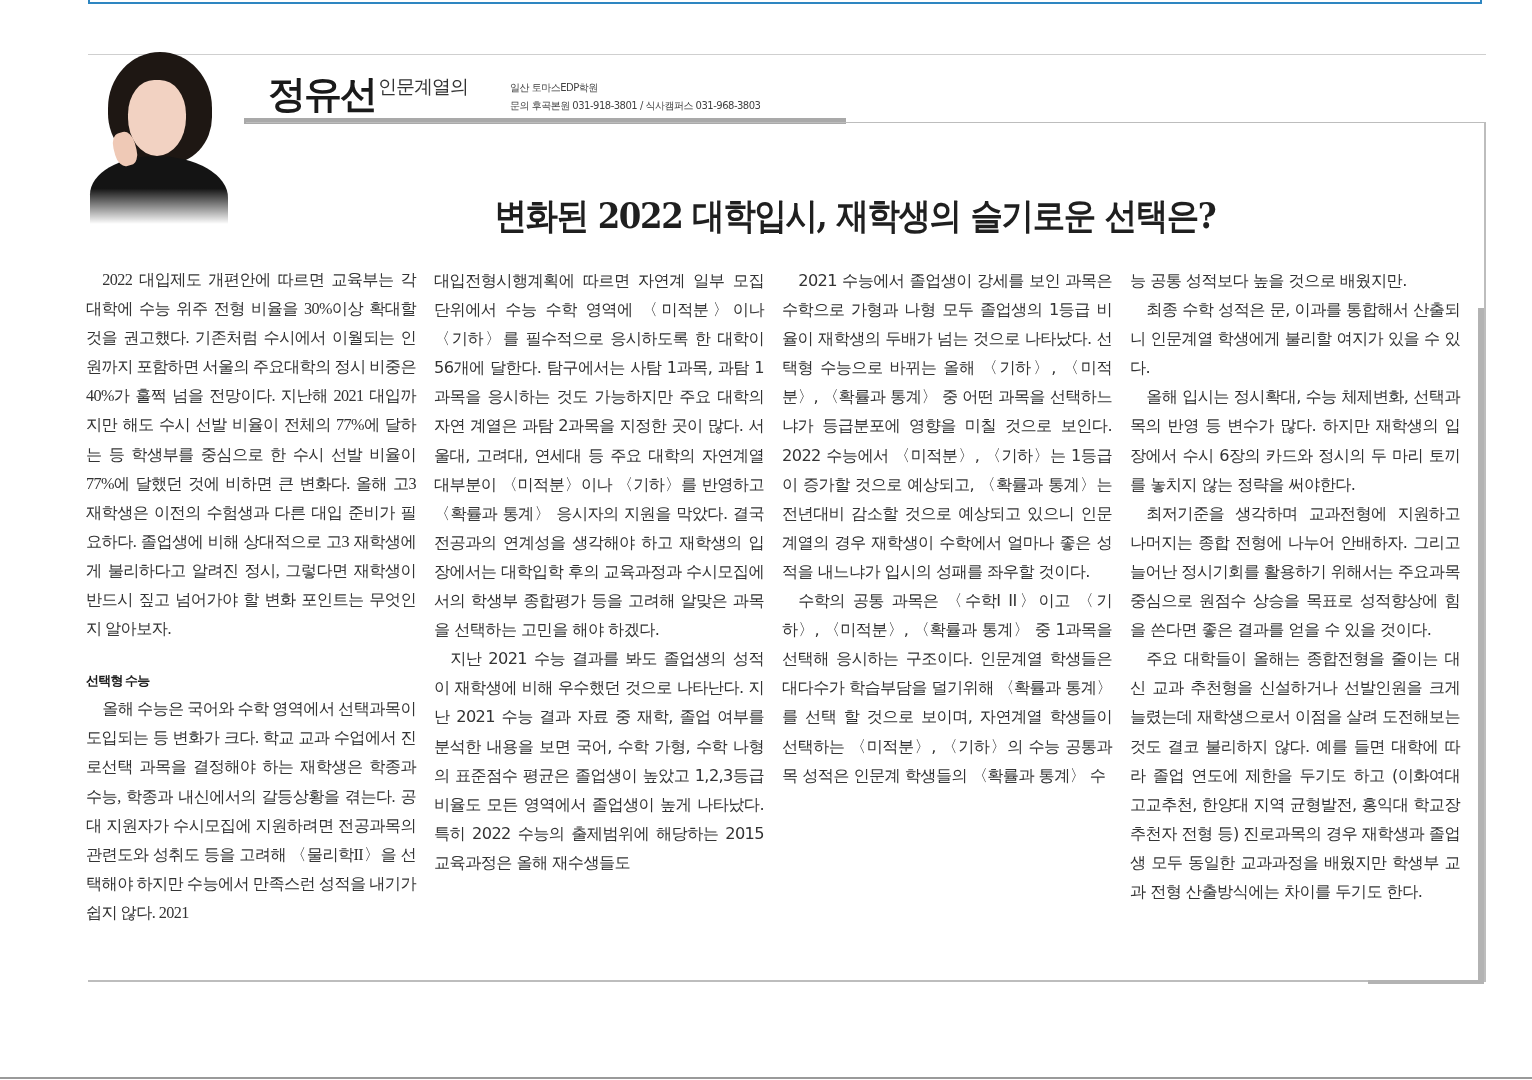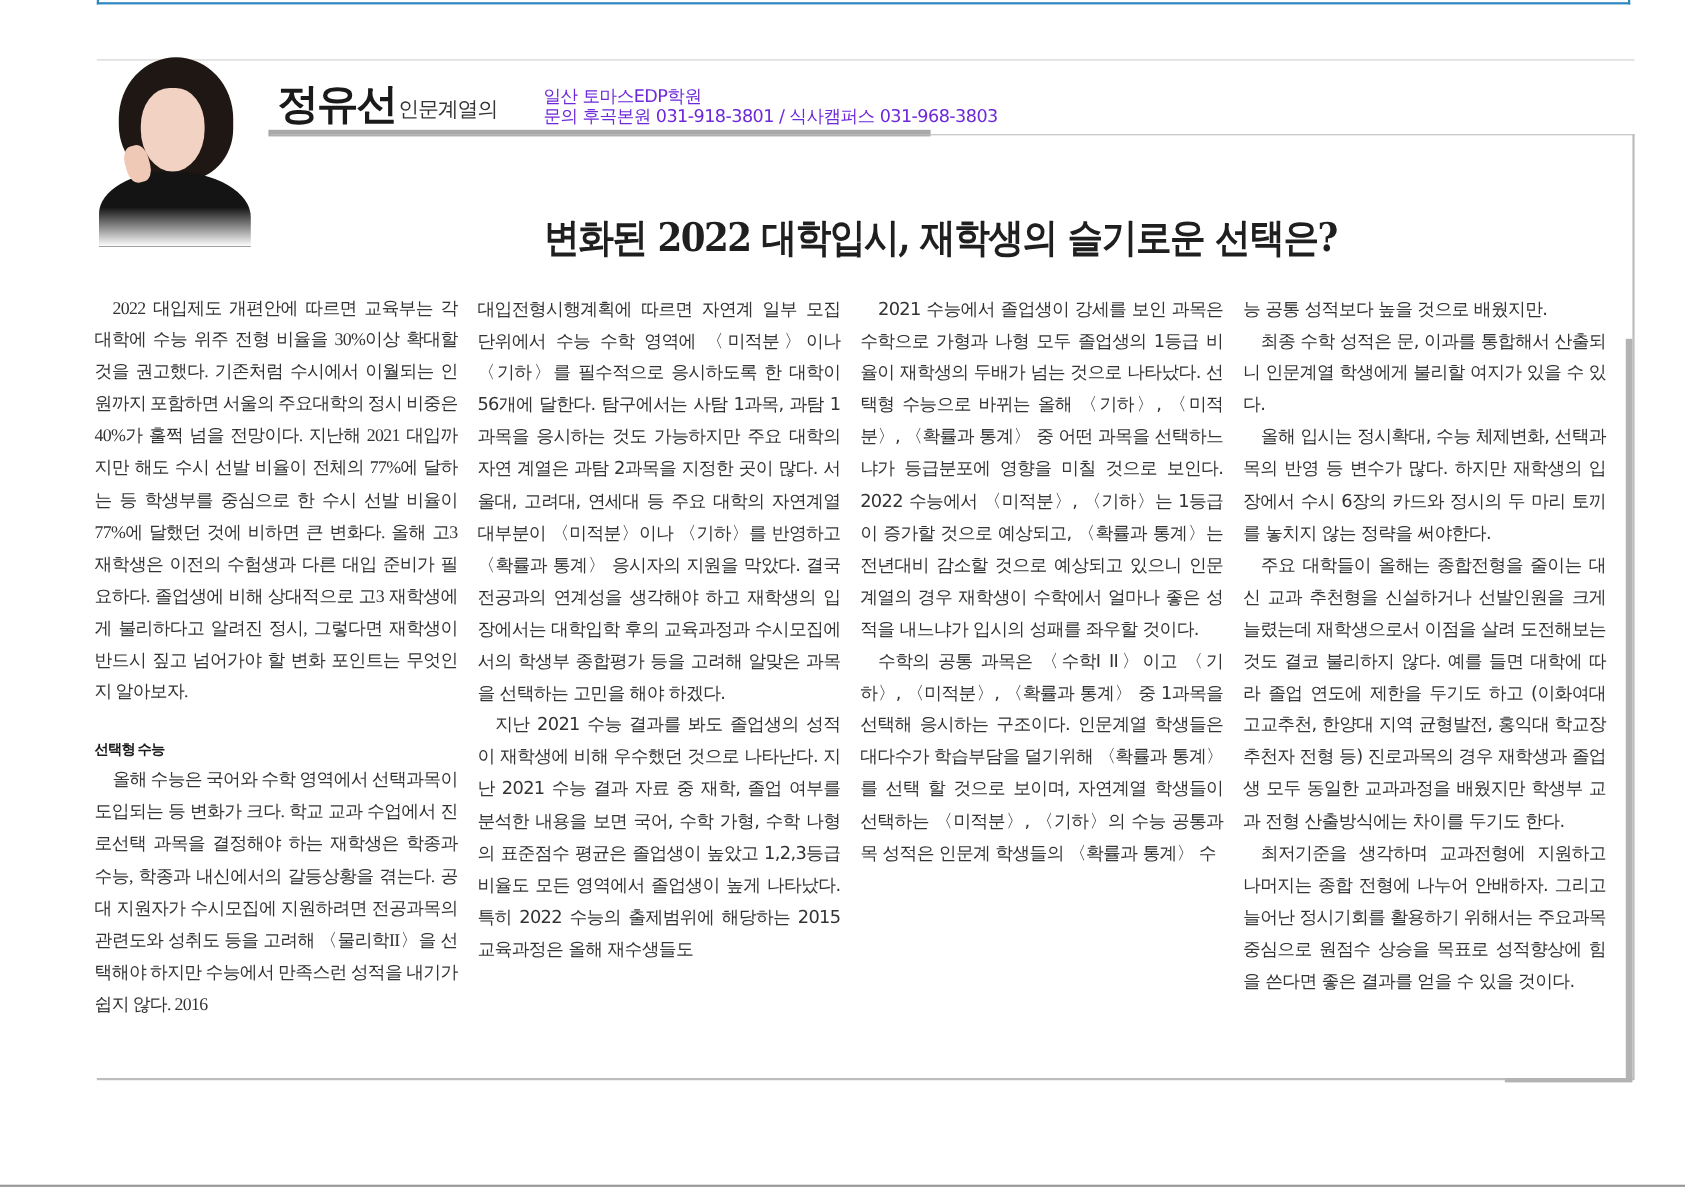--- a/index.html
+++ b/index.html
@@ -16,30 +16,30 @@
     }
     .photo {
       position: absolute; left: 86px; top: 46px; width: 146px; height: 178px; overflow: hidden;
     }
     .photo .bg { position:absolute; inset:0; background: linear-gradient(to bottom, rgba(255,255,255,0) 80%, #fff 100%); z-index: 3; }
     .photo .hair { position:absolute; left: 22px; top: 6px; width: 104px; height: 112px; background:#1e1713; border-radius: 50% 50% 42% 45%; }
     .photo .face { position:absolute; left: 42px; top: 34px; width: 58px; height: 76px; background:#f2d2c2; border-radius: 45% 45% 50% 50%; }
     .photo .body { position:absolute; left: 4px; top: 110px; width: 138px; height: 80px; background:#141414; border-radius: 48% 52% 0 0; }
     .photo .hand { position:absolute; left: 28px; top: 86px; width: 22px; height: 34px; background:#efc9b6; border-radius: 40%; transform: rotate(-15deg); z-index: 2;}
     .header-name {
-      position: absolute; left: 252px; top: 74px; display: flex; align-items: flex-end;
+      position: absolute; left: 268px; top: 74px; display: flex; align-items: flex-start;
     }
     .name {
       font-family: "DejaVu Sans", sans-serif; font-weight: bold; font-size: 38px; color: #1a1a1a; letter-spacing: -2px; line-height: 40px;
     }
     .role {
       font-family: "DejaVu Sans", sans-serif; font-size: 19px; color: #333; margin-left: 2px; margin-bottom: 2px; letter-spacing: -1px;
     }
     .contact {
-      position: absolute; left: 494px; top: 79px; font-family: "DejaVu Sans", sans-serif; font-size: 16px; color: #6d28d9; line-height: 18px; letter-spacing: -0.5px;
+      position: absolute; left: 510px; top: 79px; font-family: "DejaVu Sans", sans-serif; font-size: 10px; color: #404040; line-height: 18px; letter-spacing: -0.5px;
     }
     .header-bar {
       position: absolute; left: 244px; top: 118px; width: 602px; height: 6px; background: #a9a9a9;
     }
     .box {
       position: absolute; left: 246px; top: 122px; width: 1240px; height: 860px; box-sizing: border-box;
       border-top: 1px solid #bdbdbd; border-right: 2px solid #bdbdbd;
     }
     .box-shadow-right {
       position: absolute; left: 1478px; top: 308px; width: 6px; height: 674px; background:#b3b3b3;
@@ -99,33 +99,33 @@
 <div class="header-bar"></div>
 
 <div class="box"></div>
 <div class="box-shadow-right"></div>
 
 <h1 class="headline">변화된 2022 대학입시, 재학생의 슬기로운 선택은?</h1>
 
 <div class="col" id="col1">
     <p>2022 대입제도 개편안에 따르면 교육부는 각 대학에 수능 위주 전형 비율을 30%이상 확대할 것을 권고했다. 기존처럼 수시에서 이월되는 인원까지 포함하면 서울의 주요대학의 정시 비중은 40%가 훌쩍 넘을 전망이다. 지난해 2021 대입까지만 해도 수시 선발 비율이 전체의 77%에 달하는 등 학생부를 중심으로 한 수시 선발 비율이 77%에 달했던 것에 비하면 큰 변화다. 올해 고3 재학생은 이전의 수험생과 다른 대입 준비가 필요하다. 졸업생에 비해 상대적으로 고3 재학생에게 불리하다고 알려진 정시, 그렇다면 재학생이 반드시 짚고 넘어가야 할 변화 포인트는 무엇인지 알아보자.</p>
     <h3>선택형 수능</h3>
-    <p>올해 수능은 국어와 수학 영역에서 선택과목이 도입되는 등 변화가 크다. 학교 교과 수업에서 진로선택 과목을 결정해야 하는 재학생은 학종과 수능, 학종과 내신에서의 갈등상황을 겪는다. 공대 지원자가 수시모집에 지원하려면 전공과목의 관련도와 성취도 등을 고려해 〈물리학II〉을 선택해야 하지만 수능에서 만족스런 성적을 내기가 쉽지 않다. 2016</p>
+    <p>올해 수능은 국어와 수학 영역에서 선택과목이 도입되는 등 변화가 크다. 학교 교과 수업에서 진로선택 과목을 결정해야 하는 재학생은 학종과 수능, 학종과 내신에서의 갈등상황을 겪는다. 공대 지원자가 수시모집에 지원하려면 전공과목의 관련도와 성취도 등을 고려해 〈물리학II〉을 선택해야 하지만 수능에서 만족스런 성적을 내기가 쉽지 않다. 2021</p>
   </div>
 <div class="col" id="col2">
     <p class="noindent">대입전형시행계획에 따르면 자연계 일부 모집 단위에서 수능 수학 영역에 〈미적분〉이나 〈기하〉를 필수적으로 응시하도록 한 대학이 56개에 달한다. 탐구에서는 사탐 1과목, 과탐 1과목을 응시하는 것도 가능하지만 주요 대학의 자연 계열은 과탐 2과목을 지정한 곳이 많다. 서울대, 고려대, 연세대 등 주요 대학의 자연계열 대부분이 〈미적분〉이나 〈기하〉를 반영하고 〈확률과 통계〉 응시자의 지원을 막았다. 결국 전공과의 연계성을 생각해야 하고 재학생의 입장에서는 대학입학 후의 교육과정과 수시모집에서의 학생부 종합평가 등을 고려해 알맞은 과목을 선택하는 고민을 해야 하겠다.</p>
     <p>지난 2021 수능 결과를 봐도 졸업생의 성적이 재학생에 비해 우수했던 것으로 나타난다. 지난 2021 수능 결과 자료 중 재학, 졸업 여부를 분석한 내용을 보면 국어, 수학 가형, 수학 나형의 표준점수 평균은 졸업생이 높았고 1,2,3등급 비율도 모든 영역에서 졸업생이 높게 나타났다. 특히 2022 수능의 출제범위에 해당하는 2015 교육과정은 올해 재수생들도</p>
   </div>
 <div class="col" id="col3">
     <p>2021 수능에서 졸업생이 강세를 보인 과목은 수학으로 가형과 나형 모두 졸업생의 1등급 비율이 재학생의 두배가 넘는 것으로 나타났다. 선택형 수능으로 바뀌는 올해 〈기하〉, 〈미적분〉, 〈확률과 통계〉 중 어떤 과목을 선택하느냐가 등급분포에 영향을 미칠 것으로 보인다. 2022 수능에서 〈미적분〉, 〈기하〉는 1등급이 증가할 것으로 예상되고, 〈확률과 통계〉는 전년대비 감소할 것으로 예상되고 있으니 인문계열의 경우 재학생이 수학에서 얼마나 좋은 성적을 내느냐가 입시의 성패를 좌우할 것이다.</p>
     <p>수학의 공통 과목은 〈수학I II〉이고 〈기하〉, 〈미적분〉, 〈확률과 통계〉 중 1과목을 선택해 응시하는 구조이다. 인문계열 학생들은 대다수가 학습부담을 덜기위해 〈확률과 통계〉를 선택 할 것으로 보이며, 자연계열 학생들이 선택하는 〈미적분〉, 〈기하〉의 수능 공통과목 성적은 인문계 학생들의 〈확률과 통계〉 수</p>
   </div>
 <div class="col" id="col4">
     <p class="noindent">능 공통 성적보다 높을 것으로 배웠지만.</p>
     <p>최종 수학 성적은 문, 이과를 통합해서 산출되니 인문계열 학생에게 불리할 여지가 있을 수 있다.</p>
     <p>올해 입시는 정시확대, 수능 체제변화, 선택과목의 반영 등 변수가 많다. 하지만 재학생의 입장에서 수시 6장의 카드와 정시의 두 마리 토끼를 놓치지 않는 정략을 써야한다.</p>
+    <p>최저기준을 생각하며 교과전형에 지원하고 나머지는 종합 전형에 나누어 안배하자. 그리고 늘어난 정시기회를 활용하기 위해서는 주요과목 중심으로 원점수 상승을 목표로 성적향상에 힘을 쓴다면 좋은 결과를 얻을 수 있을 것이다.</p>
     <p>주요 대학들이 올해는 종합전형을 줄이는 대신 교과 추천형을 신설하거나  선발인원을 크게 늘렸는데 재학생으로서 이점을 살려 도전해보는 것도 결코 불리하지 않다. 예를 들면 대학에 따라 졸업 연도에 제한을 두기도 하고 (이화여대 고교추천, 한양대 지역 균형발전, 홍익대 학교장 추천자 전형 등) 진로과목의 경우 재학생과 졸업생 모두 동일한 교과과정을 배웠지만 학생부 교과 전형 산출방식에는 차이를 두기도 한다.</p>
-    <p>최저기준을 생각하며 교과전형에 지원하고 나머지는 종합 전형에 나누어 안배하자. 그리고 늘어난 정시기회를 활용하기 위해서는 주요과목 중심으로 원점수 상승을 목표로 성적향상에 힘을 쓴다면 좋은 결과를 얻을 수 있을 것이다.</p>
   </div>
 
 <div class="bottom-rule"></div>
 <div class="bottom-shadow"></div>
 <div class="page-bottom-rule"></div>
 
 </body></html>

